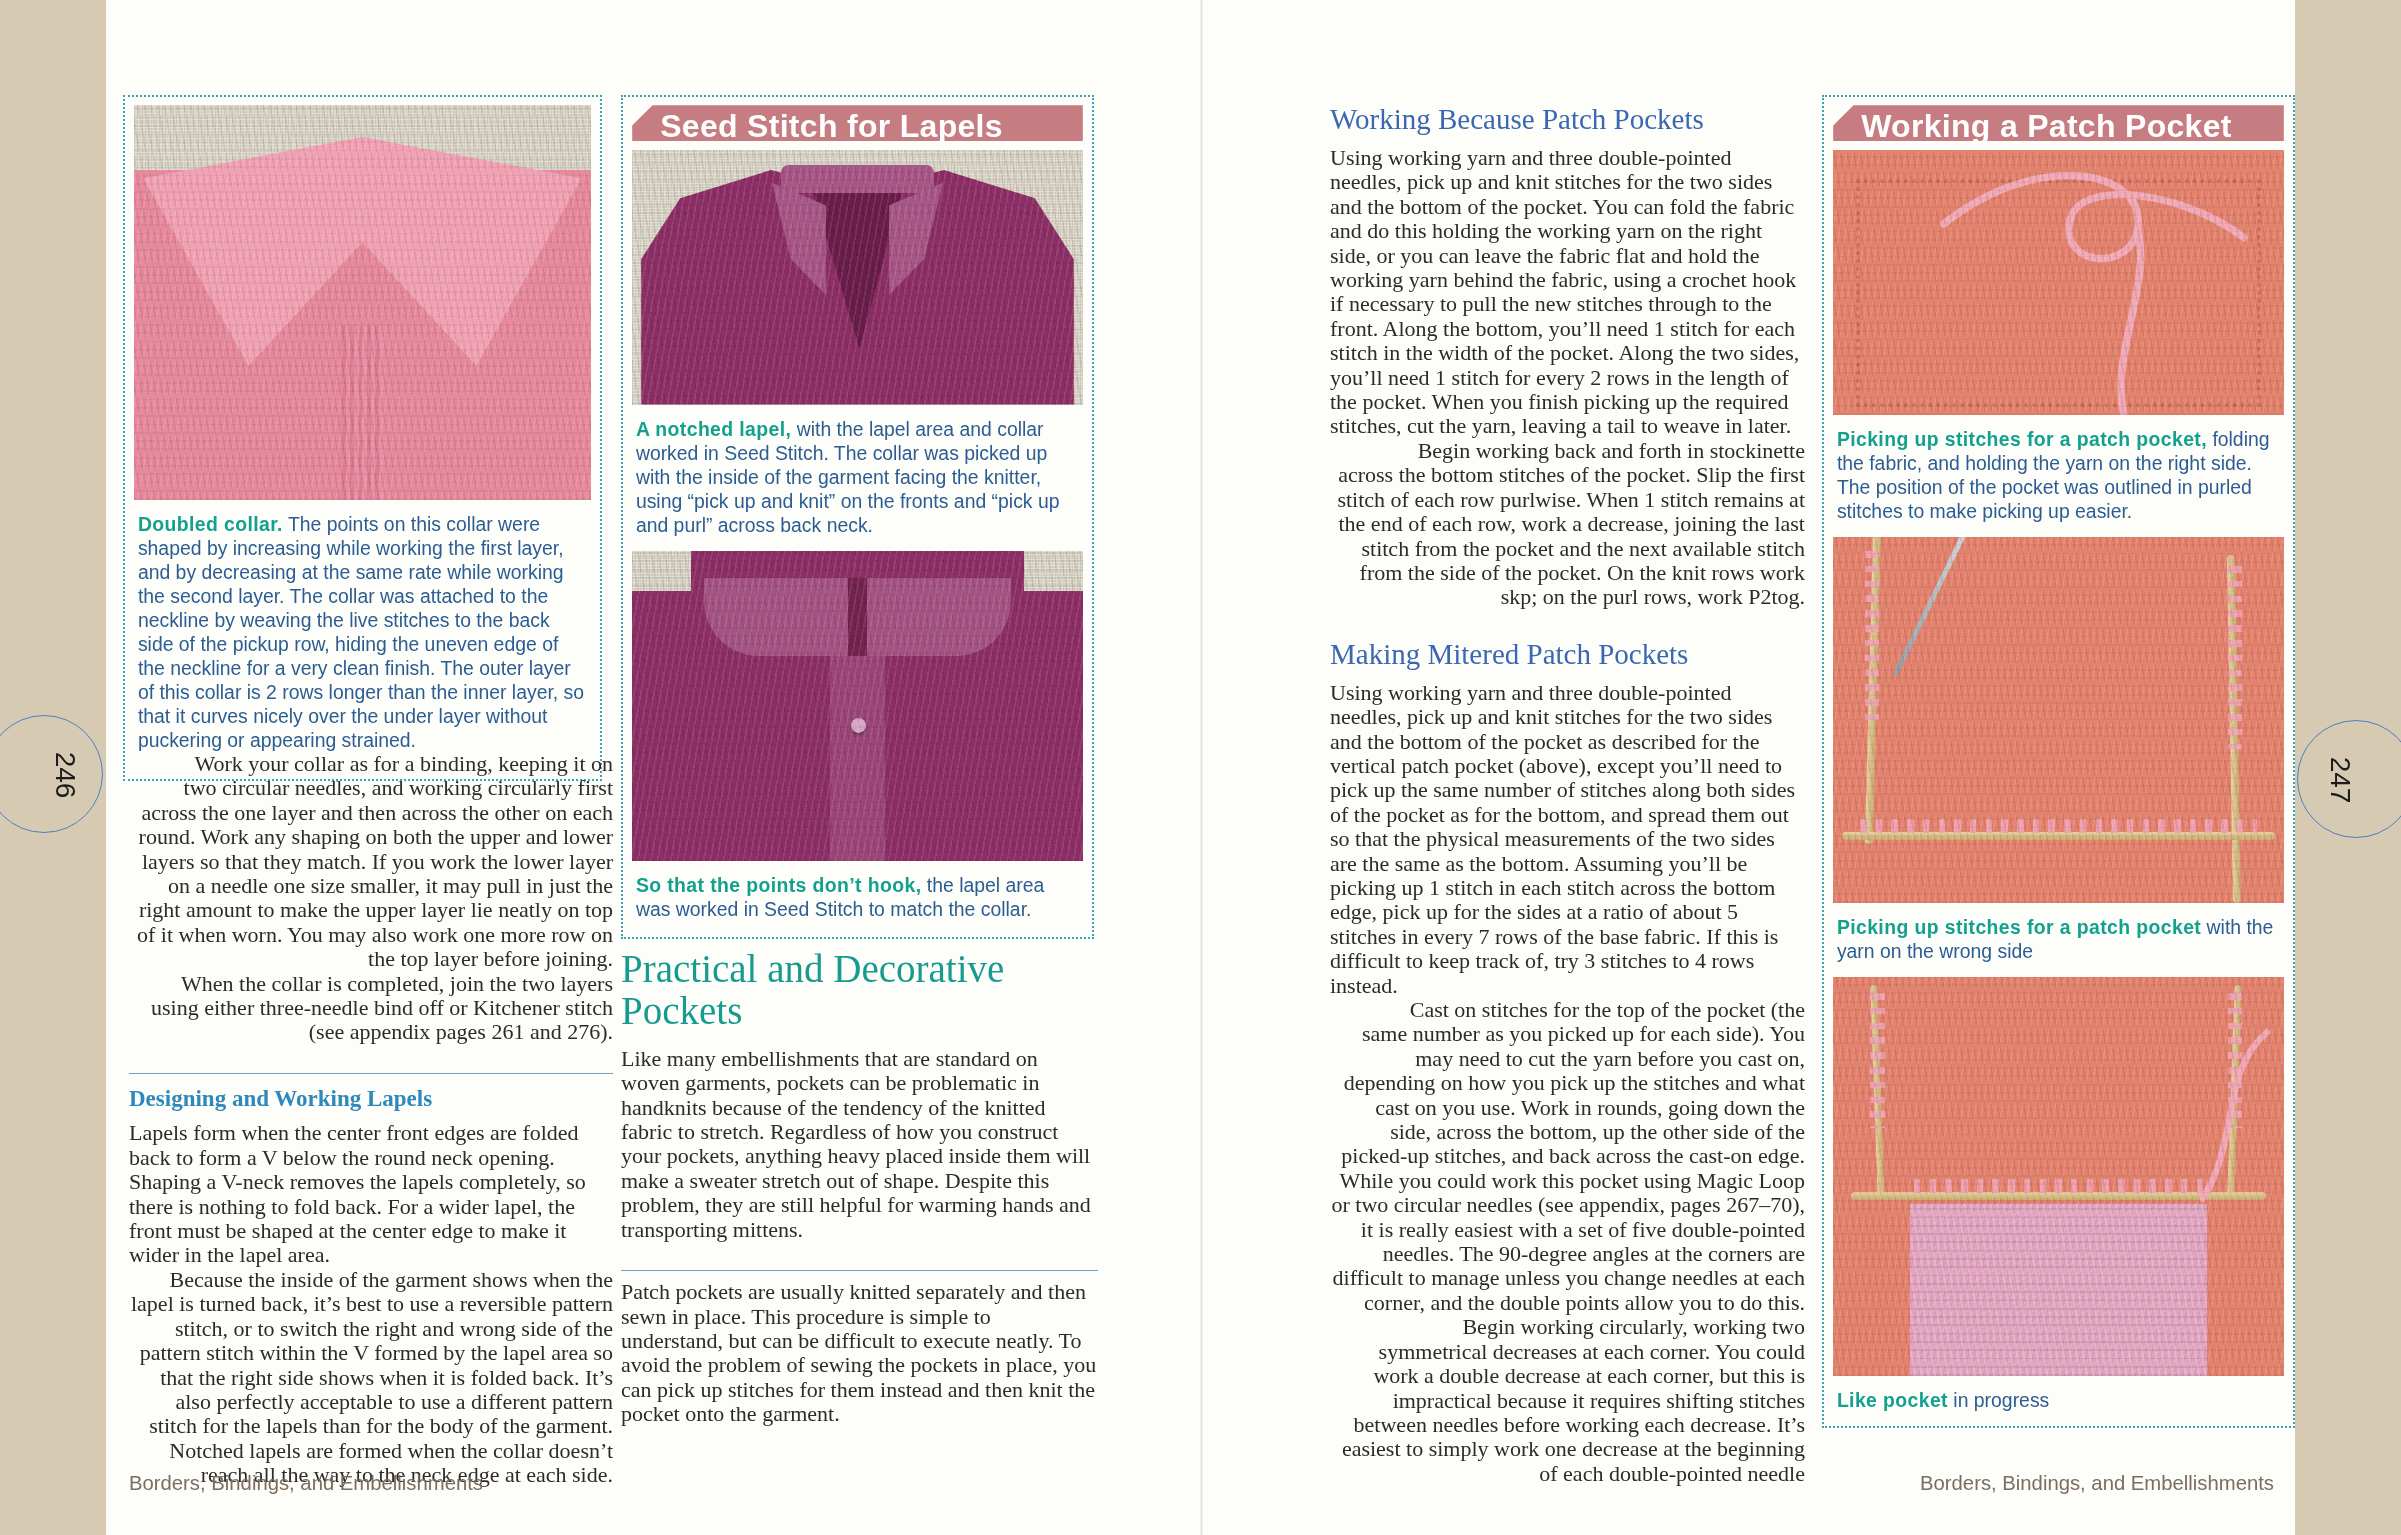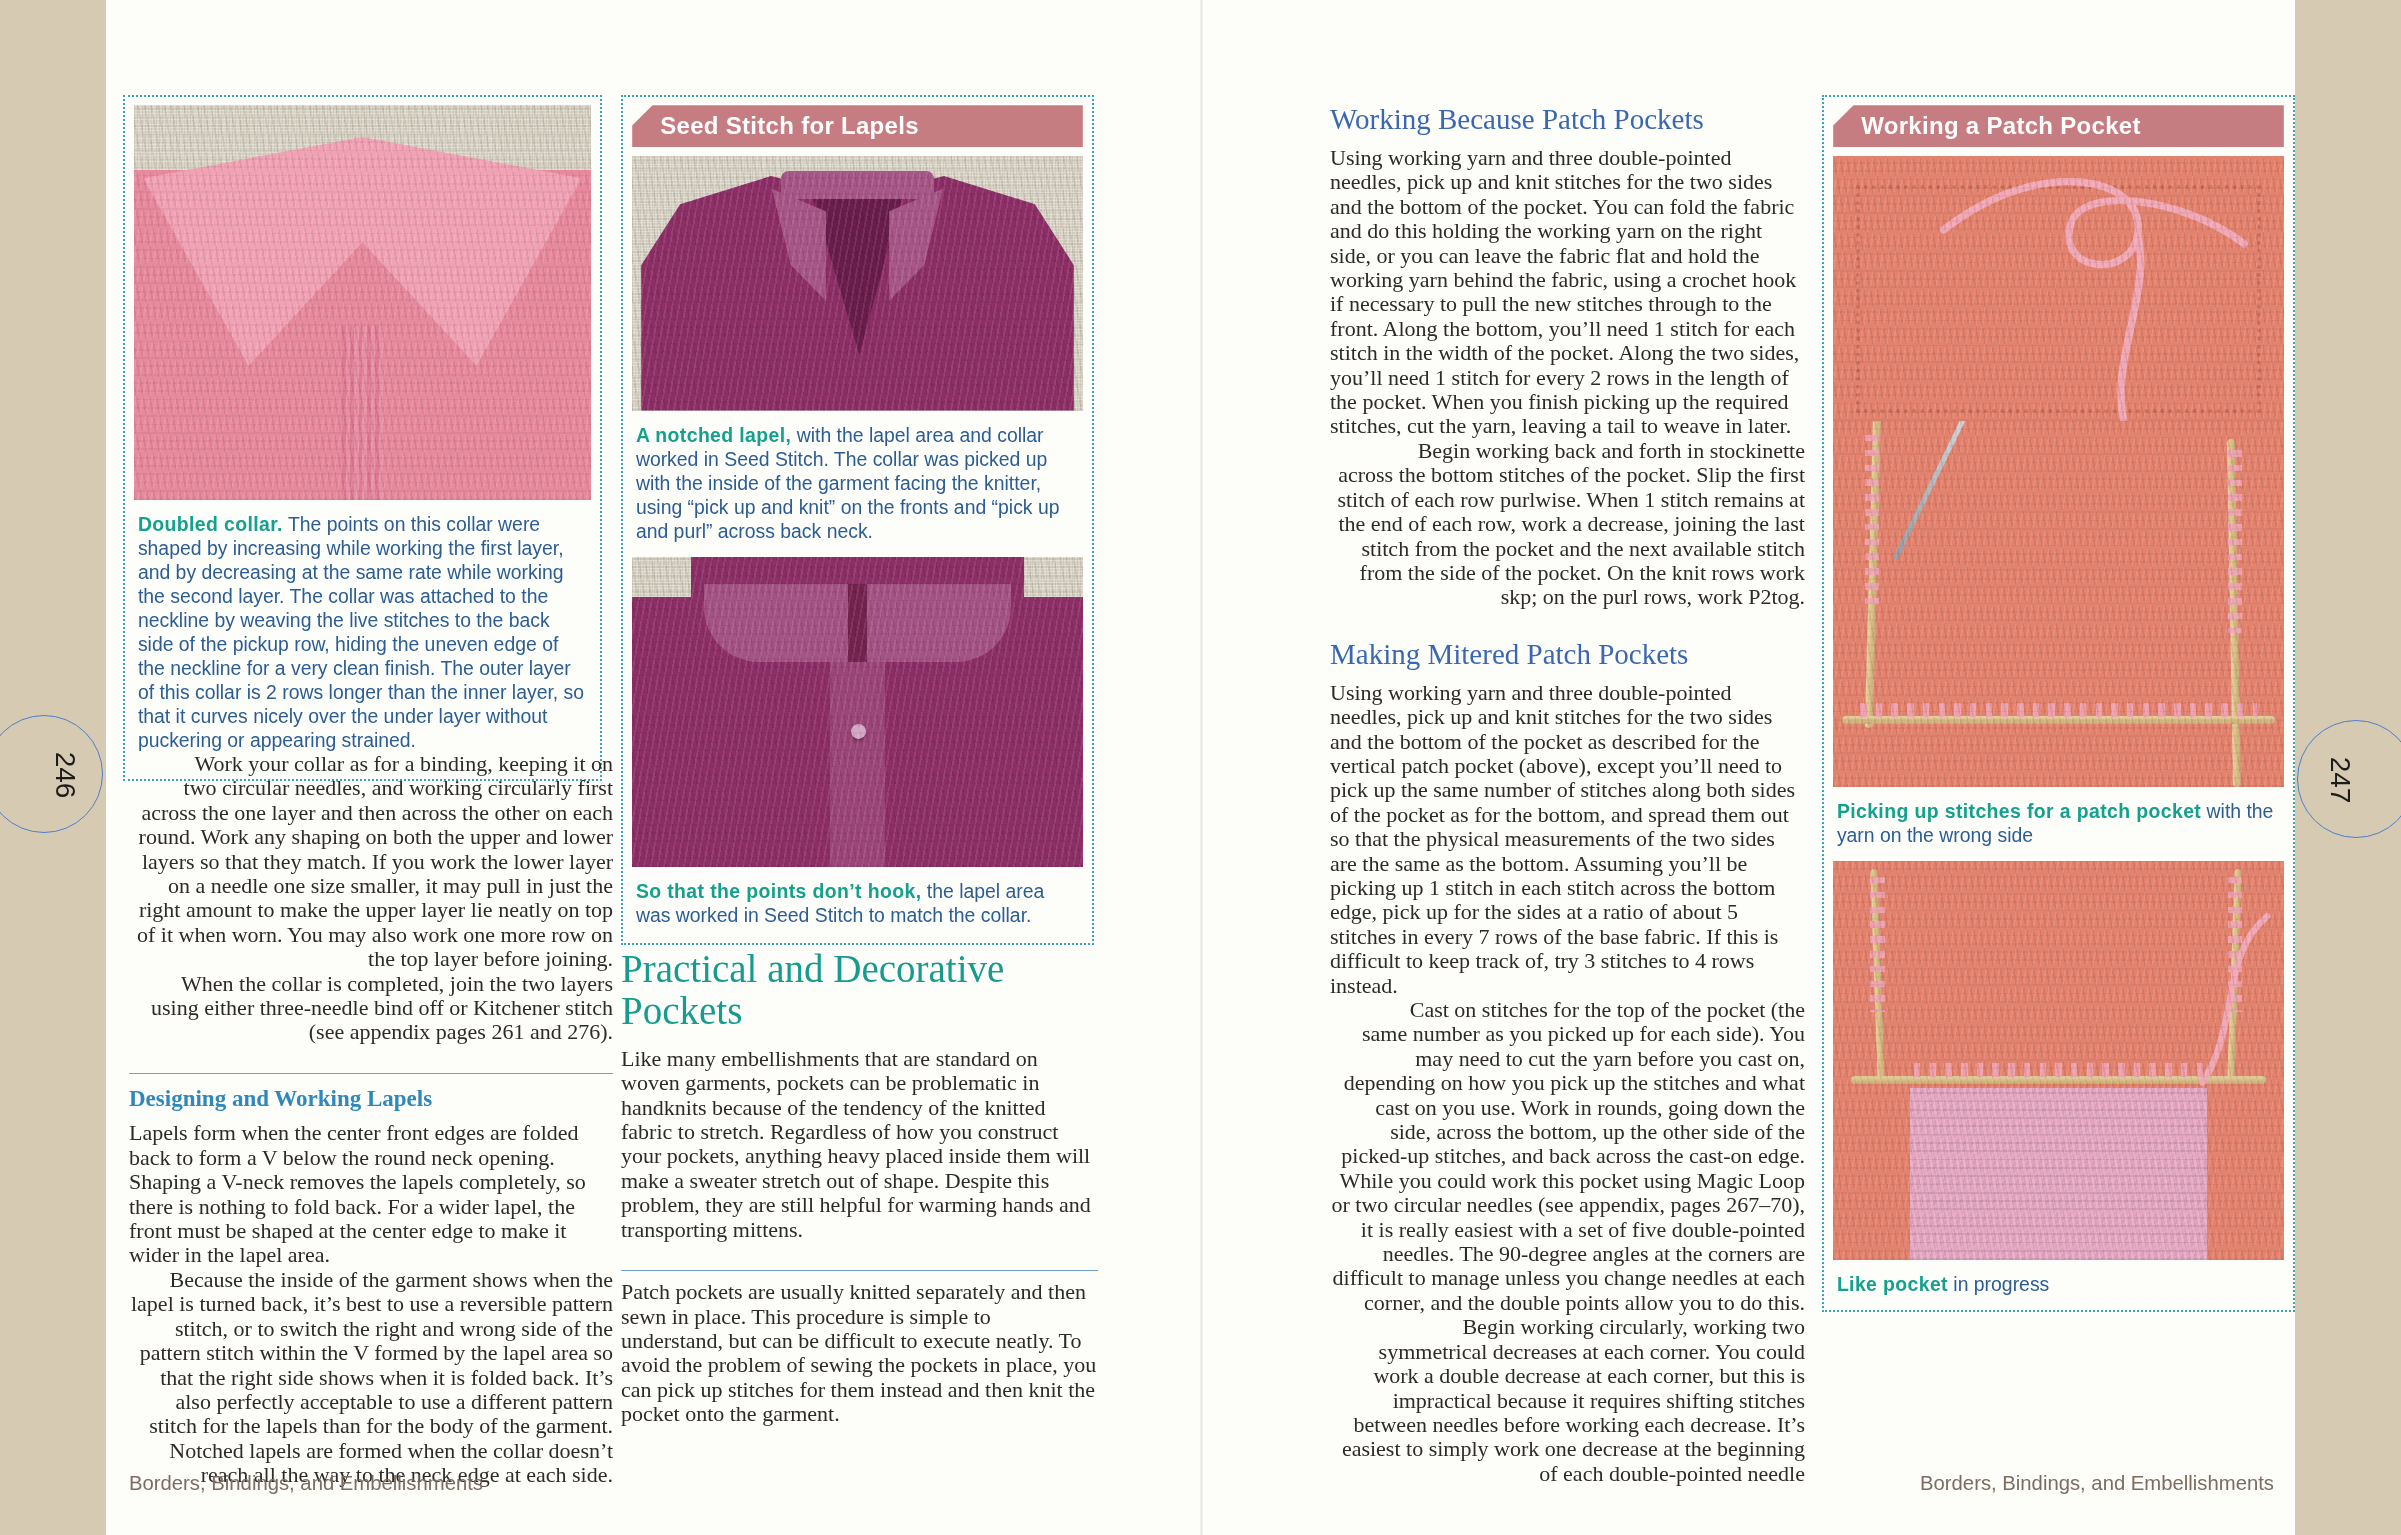--- a/index.html
+++ b/index.html
@@ -17,21 +17,21 @@
             color:#2f88bb; margin:0 0 7.4px 0; }
   .a-head { font-family:"Liberation Serif", serif; font-weight:400; font-size:39px; line-height:42px;
             color:#169b8e; margin:0 0 14.8px 0; }
   .royal-head { font-family:"Liberation Serif", serif; font-weight:400; font-size:29px; line-height:32px;
             color:#3a67b2; margin:0 0 11px 0; }
   .royal-head.mt { margin-top:28px; }
 
   
   .box { position:absolute; border:2.8px dotted #3aa3b5; background:#fdfdfa; padding:8.3px 9.2px 13px 9.2px; }
   .banner { background:#c67d82; color:#ffffff; font-family:"Liberation Sans", sans-serif; font-weight:700;
-            font-size:24px; line-height:42px; height:42px; padding-left:28px; letter-spacing:0.3px;
+            font-size:32px; line-height:42px; height:36px; padding-left:28px; letter-spacing:0.3px;
             clip-path:polygon(0 20.3px, 20.3px 0, 100% 0, 100% 100%, 0 100%); margin-bottom:8.3px; }
   .cap { font-family:"Liberation Sans", sans-serif; font-size:19.4px; line-height:24px; color:#2b5d93;
          padding:12px 3.7px 14px 3.7px; }
   .cap .cap-lead { color:#13a18e; font-weight:700; letter-spacing:0.4px; }
 
   
   .photo { position:relative; overflow:hidden; width:100%; }
   .tex { position:absolute; inset:0;
     background-image:
       repeating-linear-gradient(100deg, rgba(255,255,255,.09) 0 1.8px, rgba(255,255,255,0) 1.8px 6.5px),
@@ -189,20 +189,24 @@
     <div class="banner">Working a Patch Pocket</div>
 
     <div class="photo p-r1 coral">
       <div class="purl-frame"></div>
       <svg class="yarn-svg" viewBox="0 0 488 287" preserveAspectRatio="none">
         <path d="M120 80 C 220 0, 340 20, 330 85 C 322 135, 240 125, 258 72 C 272 32, 380 45, 445 95" stroke="#f3a8b6" stroke-width="8" fill="none" stroke-linecap="round"></path>
         <path d="M330 85 C 345 150, 300 220, 315 287" stroke="#f3a8b6" stroke-width="8" fill="none"></path>
       </svg>
       <div class="tex"></div>
     </div>
+    <p class="cap">
+      <span class="cap-lead">Picking up stitches for a patch pocket,</span>
+      <span>folding the fabric, and holding the yarn on the right side. The position of the pocket was outlined in purled stitches to make picking up easier.</span>
+    </p>
 
     <div class="photo p-r2 coral">
       <div class="hook"></div>
       <div class="ndl" style="left:8%; top:-2%; width:8.3px; height:86%; transform:rotate(1.5deg);"></div>
       <div class="st-v" style="left:calc(8% - 4.6px); top:4%; height:46%;"></div>
       <div class="ndl" style="right:10%; top:5%; width:8.3px; height:95%; transform:rotate(-1deg);"></div>
       <div class="st-v" style="right:calc(10% - 3.7px); top:8%; height:50%;"></div>
       <div class="ndl ndl-h" style="left:2%; right:2%; bottom:17%; height:8.3px;"></div>
       <div class="st-h" style="left:6%; right:6%; bottom:calc(17% + 7.4px);"></div>
       <div class="tex"></div>

